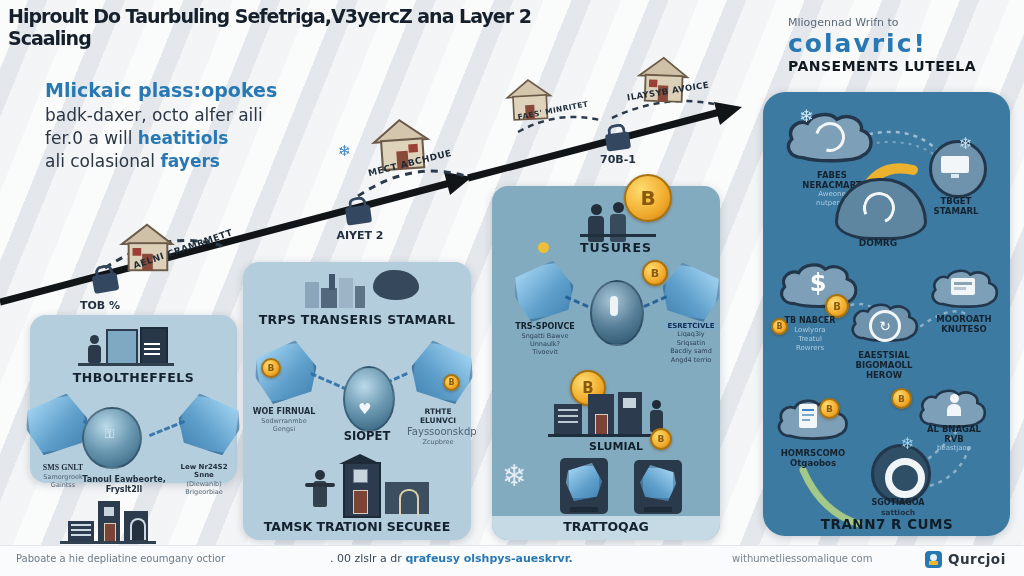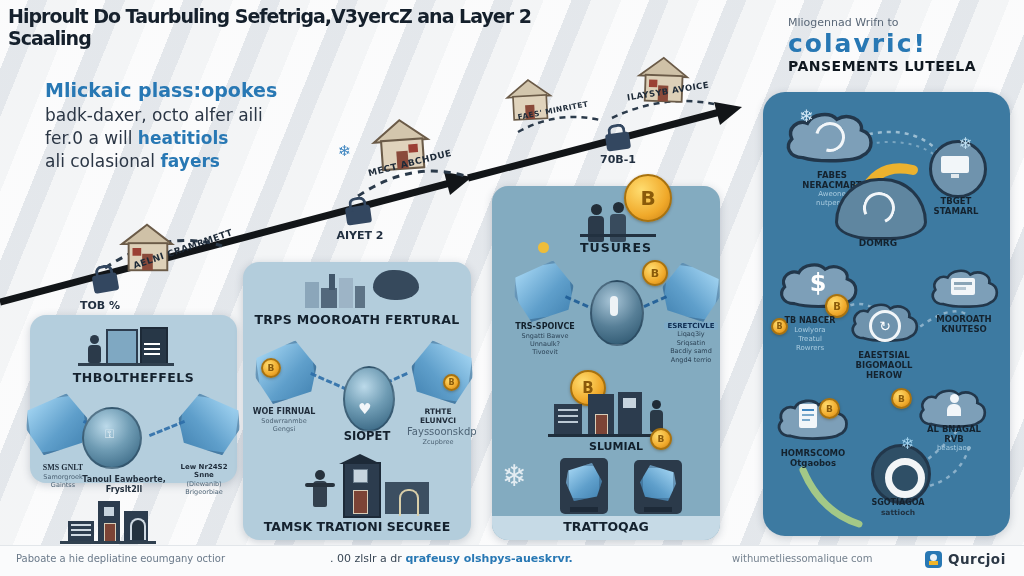--- a/index.html
+++ b/index.html
@@ -155,21 +155,21 @@
   <div class="panel" style="left:243px;top:262px;width:228px;height:278px;background:#b3cddc;">
 
     <div class="abs" style="left:62px;top:12px;width:60px;height:34px;">
       <div class="abs" style="left:0;top:8px;width:14px;height:26px;background:#8ba6ba;"></div>
       <div class="abs" style="left:16px;top:14px;width:16px;height:20px;background:#53687c;"></div>
       <div class="abs" style="left:24px;top:0;width:6px;height:16px;background:#41566a;"></div>
       <div class="abs" style="left:34px;top:4px;width:14px;height:30px;background:#9db4c6;"></div>
       <div class="abs" style="left:50px;top:12px;width:10px;height:22px;background:#5d7386;"></div>
     </div>
     <div class="abs" style="left:130px;top:8px;width:46px;height:30px;background:#36495c;border-radius:45% 55% 50% 50%/60% 60% 45% 45%;"></div>
-    <div class="abs lbl" style="left:8px;top:50px;width:212px;font-size:12.5px;letter-spacing:.3px;color:#14212e;">TRPS MOOROATH FERTURAL</div>
+    <div class="abs lbl" style="left:8px;top:50px;width:212px;font-size:12.5px;letter-spacing:.3px;color:#14212e;">TRPS TRANSERIS STAMARL</div>
 
     <div class="abs shield" style="left:12px;top:80px;width:62px;height:60px;transform:rotate(-8deg);"></div>
     <div class="abs coin" style="left:18px;top:96px;width:16px;height:16px;font-size:9px;">
         <span>B</span>
       </div>
     <div class="abs shield" style="left:168px;top:80px;width:62px;height:60px;transform:rotate(8deg) scaleX(-1);"></div>
     <div class="abs coin" style="left:200px;top:112px;width:13px;height:13px;font-size:8px;">
         <span>B</span>
       </div>
     <div class="abs chain" style="left:66px;top:118px;width:40px;transform:rotate(24deg);"></div>
@@ -391,20 +391,21 @@
     <div class="ring" style="left:122px;top:366px;width:26px;height:26px;"></div>
     <div class="flake" style="left:138px;top:342px;font-size:16px;color:#9fd0ec;">❄</div>
     <div class="abs" style="left:102px;top:406px;width:66px;">
       <div class="lbl" style="font-size:8px;color:#14222e;">SGOTIAGOA</div>
       <div class="lbl" style="font-size:7.5px;color:#203242;">sattioch</div>
     </div>
     <div class="abs coin" style="left:128px;top:296px;width:17px;height:17px;font-size:9px;">
         <span>B</span>
       </div>
 
+    <div class="abs lbl" style="left:44px;top:424px;width:160px;font-size:13.5px;letter-spacing:.5px;color:#0f1d29;">TRANN7 R CUMS</div>
   </div>
 
   <div class="abs" style="left:0;top:545px;width:1024px;height:31px;background:#fafbfc;border-top:1px solid #e2e6ea;"></div>
   <div class="abs" style="left:16px;top:553px;font-size:10px;color:#6b7a8a;">Paboate a hie depliatine eoumgany octior</div>
   <div class="abs" style="left:330px;top:552px;font-size:11px;color:#3a4856;">
     <span>. 00 zlslr a dr </span><span style="color:#2878b4;font-weight:700;">qrafeusy olshpys-aueskrvr.</span>
   </div>
   <div class="abs" style="left:732px;top:553px;font-size:10px;color:#75828f;">withumetliessomalique com</div>
   <div class="abs" style="left:925px;top:551px;width:17px;height:17px;background:#2878b4;border-radius:4px;">
     <div style="position:absolute;left:5px;top:3px;width:7px;height:7px;border-radius:50%;background:#eaf2f8;"></div>

